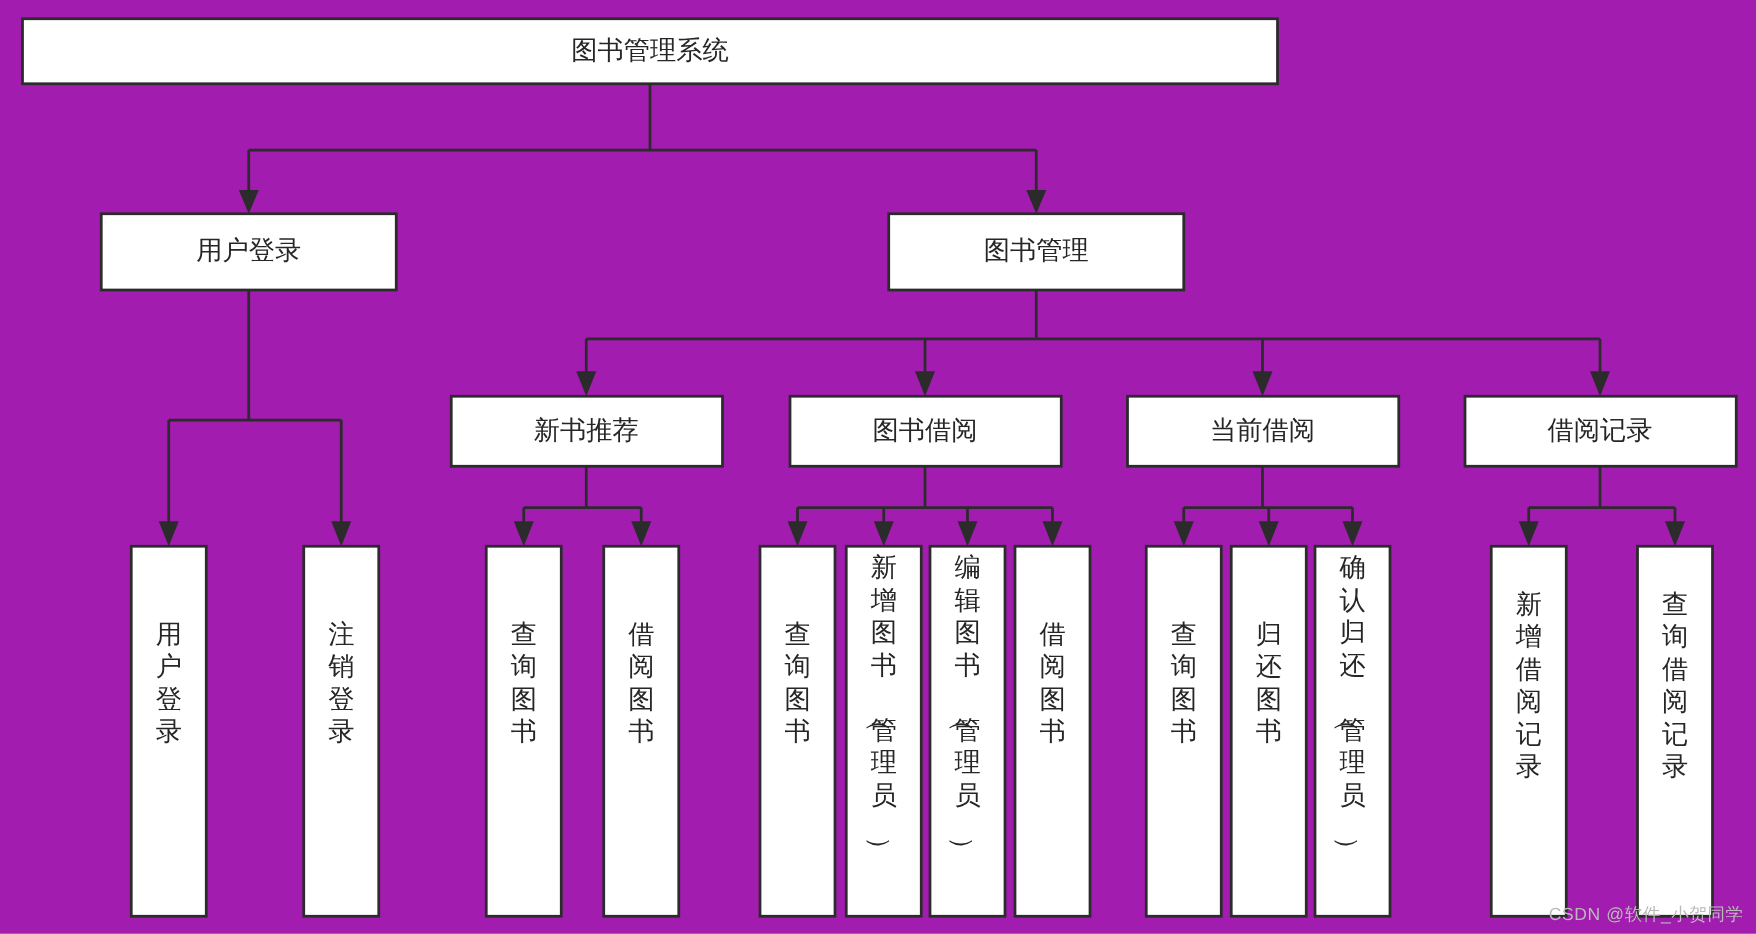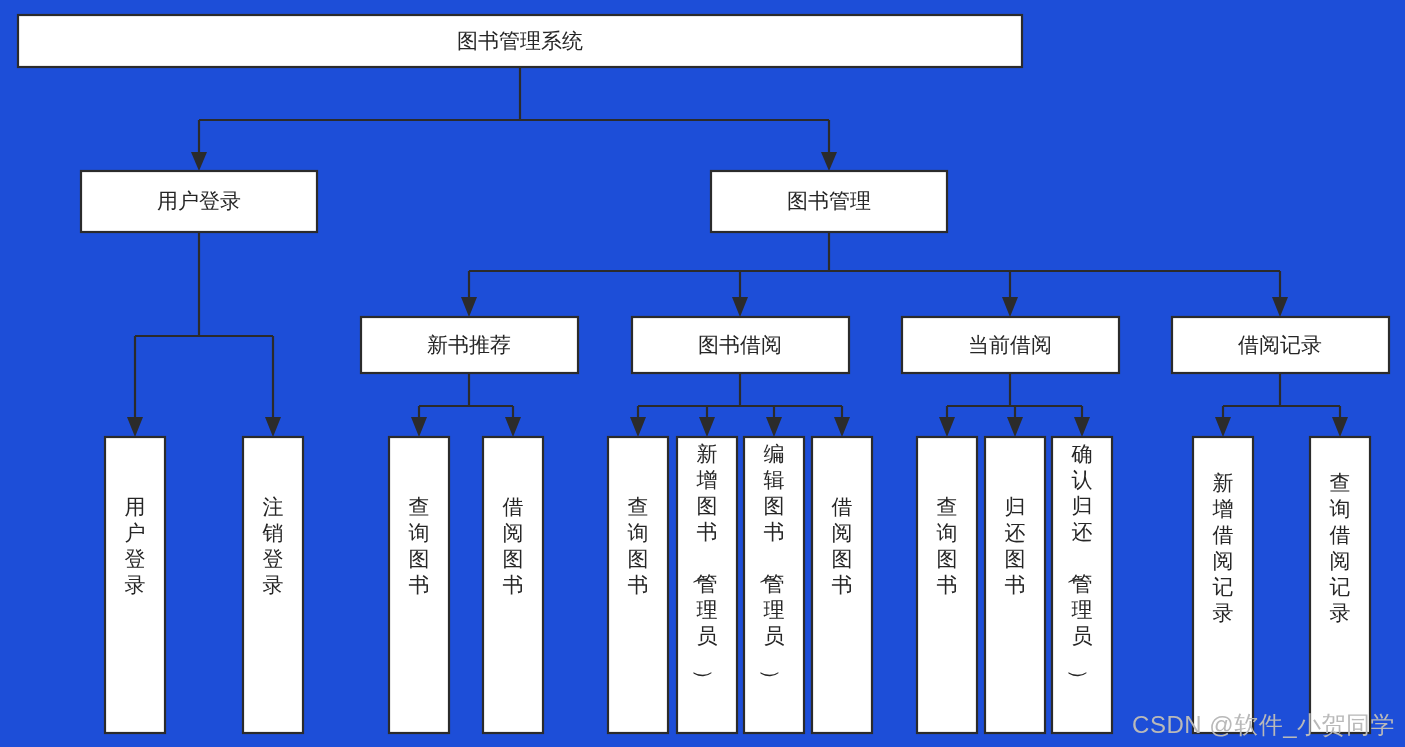--- a/index.html
+++ b/index.html
@@ -10,21 +10,21 @@
   body {
     width: 1405px;
     height: 747px;
     font-family: "Liberation Sans", "DejaVu Sans", sans-serif;
     overflow: hidden;
   }
   #diagram-root {
     position: relative;
     width: 1405px;
     height: 747px;
-    background: #1d4ed8;
+    background: #a21caf;
   }
   svg#diagram-svg {
     position: absolute;
     top: 0;
     left: 0;
     width: 1405px;
     height: 747px;
   }
   .node-box {
     fill: #ffffff;
@@ -52,21 +52,21 @@
     font-family: "Liberation Sans", "DejaVu Sans", sans-serif;
     font-size: 21px;
     fill: #262626;
     text-anchor: middle;
   }
   .watermark-text {
     position: absolute;
     right: 10px;
     bottom: 6px;
     font-family: "Liberation Sans", "DejaVu Sans", sans-serif;
-    font-size: 24px;
+    font-size: 14px;
     color: #b9b9b9;
     white-space: nowrap;
     letter-spacing: 0.5px;
     user-select: none;
   }
 </style>
 </head>
 <body>
 
 <div id="diagram-root">

